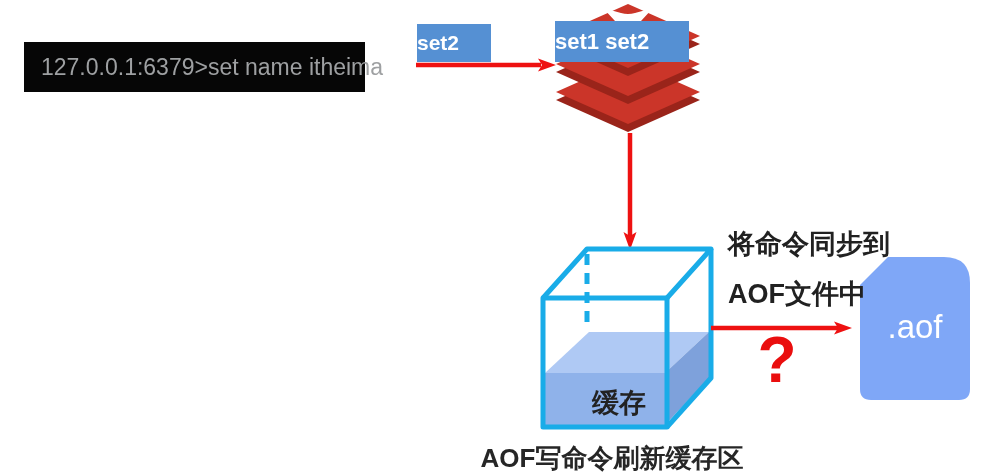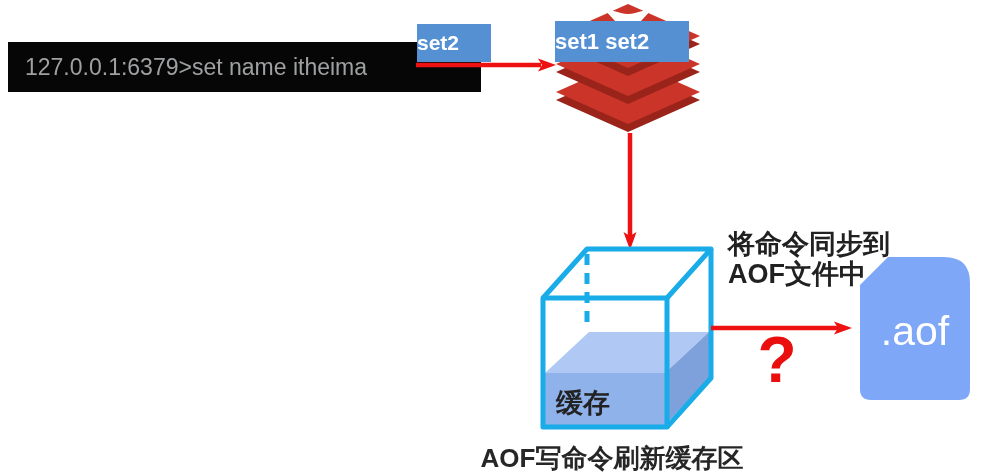--- a/index.html
+++ b/index.html
@@ -3,42 +3,42 @@
 <meta charset="utf-8">
 <style>
   html,body{margin:0;padding:0;background:#ffffff;}
   #stage{
     position:relative;width:981px;height:476px;background:#ffffff;overflow:hidden;
     font-family:"Liberation Sans", sans-serif;
   }
   .abs{position:absolute;}
   
   .terminal{
-    left:8px;top:42px;width:473px;height:50px;background:#060606;color:#9ea0a2;
+    left:24px;top:42px;width:341px;height:50px;background:#060606;color:#9ea0a2;
     font-size:23px;line-height:50px;padding-left:17px;box-sizing:border-box;
     white-space:nowrap;
   }
   
   .tag{
     background:#5590d3;color:#ffffff;font-weight:bold;text-align:center;
     display:flex;align-items:center;
   }
   .tag-set2{left:417px;top:24px;width:74px;height:38px;font-size:21px;}
   .tag-set1set2{left:555px;top:21px;width:134px;height:41px;font-size:22px;z-index:5;}
   
   #draw{left:0;top:0;width:981px;height:476px;z-index:1;}
   
   .sync-line{color:#212121;font-weight:bold;font-size:27px;white-space:nowrap;z-index:6;margin-left:17px;}
   .sync-1{left:711px;top:226px;}
-  .sync-2{left:711px;top:256px;text-align:right;}
+  .sync-2{left:711px;top:276px;text-align:right;}
   .question{left:747px;top:328px;width:60px;text-align:center;color:#ea0e0e;
     font-size:64px;font-weight:bold;line-height:1;z-index:6;}
   .aof-label{left:860px;top:308px;width:110px;text-align:center;color:#ffffff;
-    font-size:41px;z-index:6;}
-  .buffer-label{left:521px;top:385px;width:124px;text-align:center;color:#222222;
+    font-size:33px;z-index:6;}
+  .buffer-label{left:557px;top:385px;width:124px;text-align:center;color:#222222;
     font-weight:bold;font-size:27px;z-index:6;}
   .caption{left:462px;top:441px;width:300px;text-align:center;color:#262626;
     font-weight:bold;font-size:26px;white-space:nowrap;z-index:6;}
 </style>
 </head>
 <body>
 
 <div id="stage">
 
   <svg id="draw" class="abs" viewBox="0 0 981 476" xmlns="http://www.w3.org/2000/svg">

